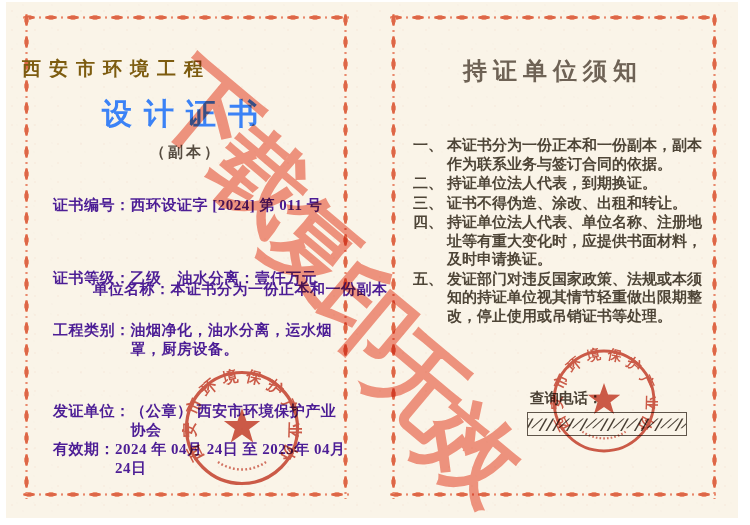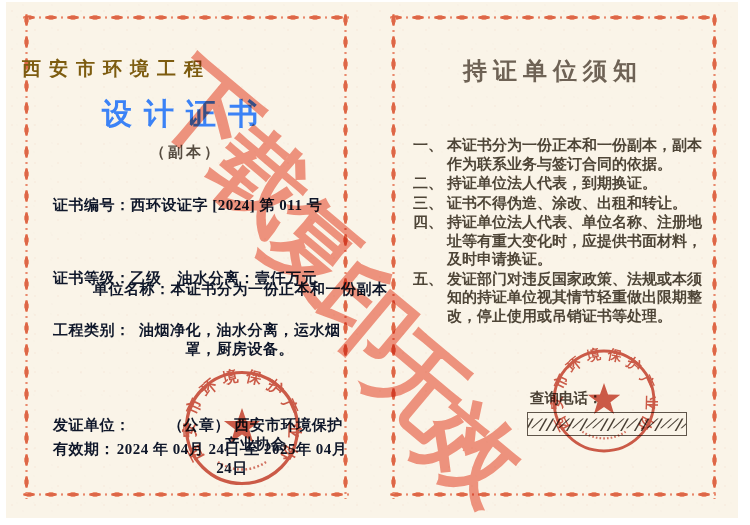--- a/index.html
+++ b/index.html
@@ -36,21 +36,21 @@
   }
   
   .t{position:absolute;z-index:3;}
   .org-title{left:22px;top:56px;width:328px;text-align:left;font-size:19px;font-weight:bold;
     color:#7d5c10;letter-spacing:8px;}
   .doc-title{left:22px;top:94px;width:328px;text-align:center;font-size:30px;font-weight:bold;
     color:#3b82f6;letter-spacing:12px;}
   .copy-label{left:22px;top:143px;width:328px;text-align:center;font-size:15px;
     color:#564c40;letter-spacing:3px;font-weight:bold;}
   .row{position:absolute;left:53px;width:296px;display:flex;z-index:3;
-    font-size:15px;font-weight:bold;color:#0f172a;letter-spacing:0.5px;line-height:19px;text-align:center;}
+    font-size:15px;font-weight:bold;color:#4c1d95;letter-spacing:0.5px;line-height:19px;}
   .row .lbl{white-space:nowrap;}
   .row .sp{width:16px;}
   .cat-val{width:230px;}
   .r-title{left:391px;top:55px;width:324px;text-align:center;font-size:24px;font-weight:bold;
     color:#6e6255;letter-spacing:6px;}
   .notices{left:413px;top:136px;width:294px;}
   .notice{display:flex;margin-bottom:1px;font-size:15px;font-weight:600;color:#4e4537;line-height:18.5px;}
   .notice .num{width:34px;flex:none;}
   .notice .txt{width:258px;}
   .phone-row{left:530px;top:389px;display:flex;font-size:14.5px;font-weight:bold;color:#4a4135;z-index:3;}
@@ -114,21 +114,21 @@
 <div class="row" style="top:280px;margin-left:40px;">
   <span class="lbl">单位名称：</span>
   <span class="val">本证书分为一份正本和一份副本</span>
 </div>
 
 <div class="row" style="top:321px;">
   <span class="lbl">工程类别：</span>
   <span class="val cat-val">油烟净化，油水分离，运水烟罩，厨房设备。</span>
 </div>
 
-<div class="row" style="top:416px;gap:31px;">
+<div class="row" style="top:402px;">
   <span class="lbl">发证单位：</span>
   <span class="val">（公章） 西安市环境保护产业协会</span>
 </div>
 
 <div class="row" style="top:440px;">
   <span class="lbl">有效期：</span>
   <span class="val">2024 年 04月 24日 至 2025年 04月 24日</span>
 </div>
 
 <div class="t r-title">持证单位须知</div>

